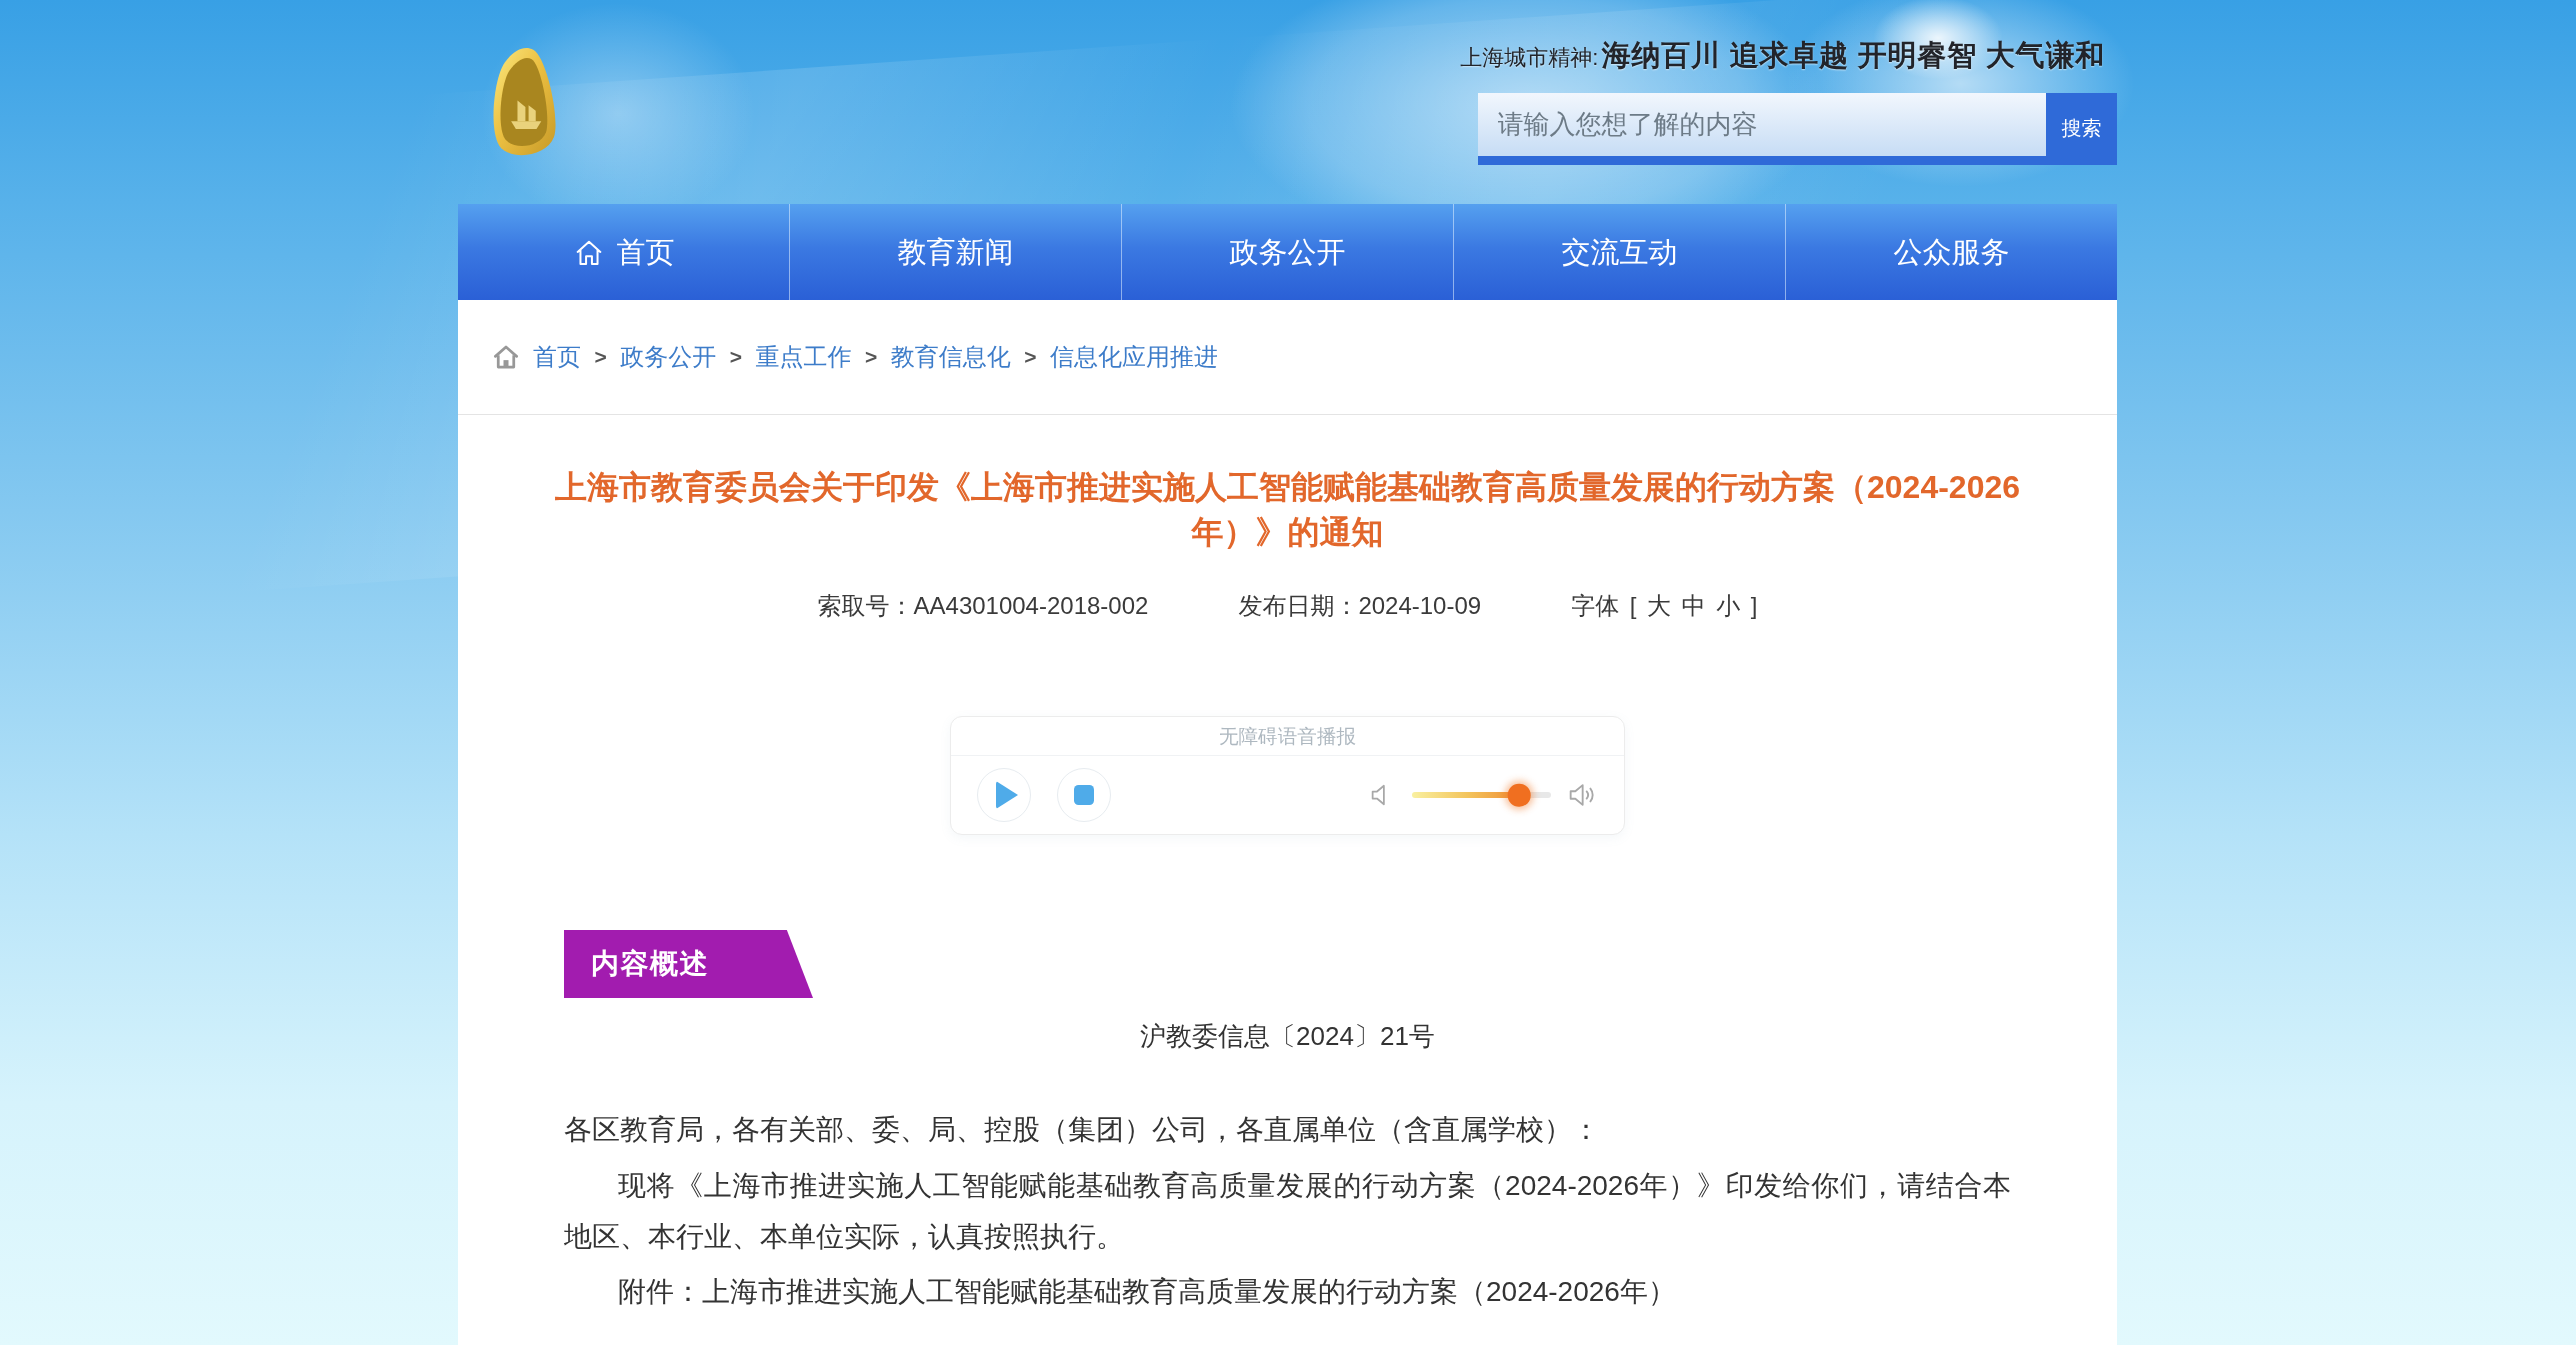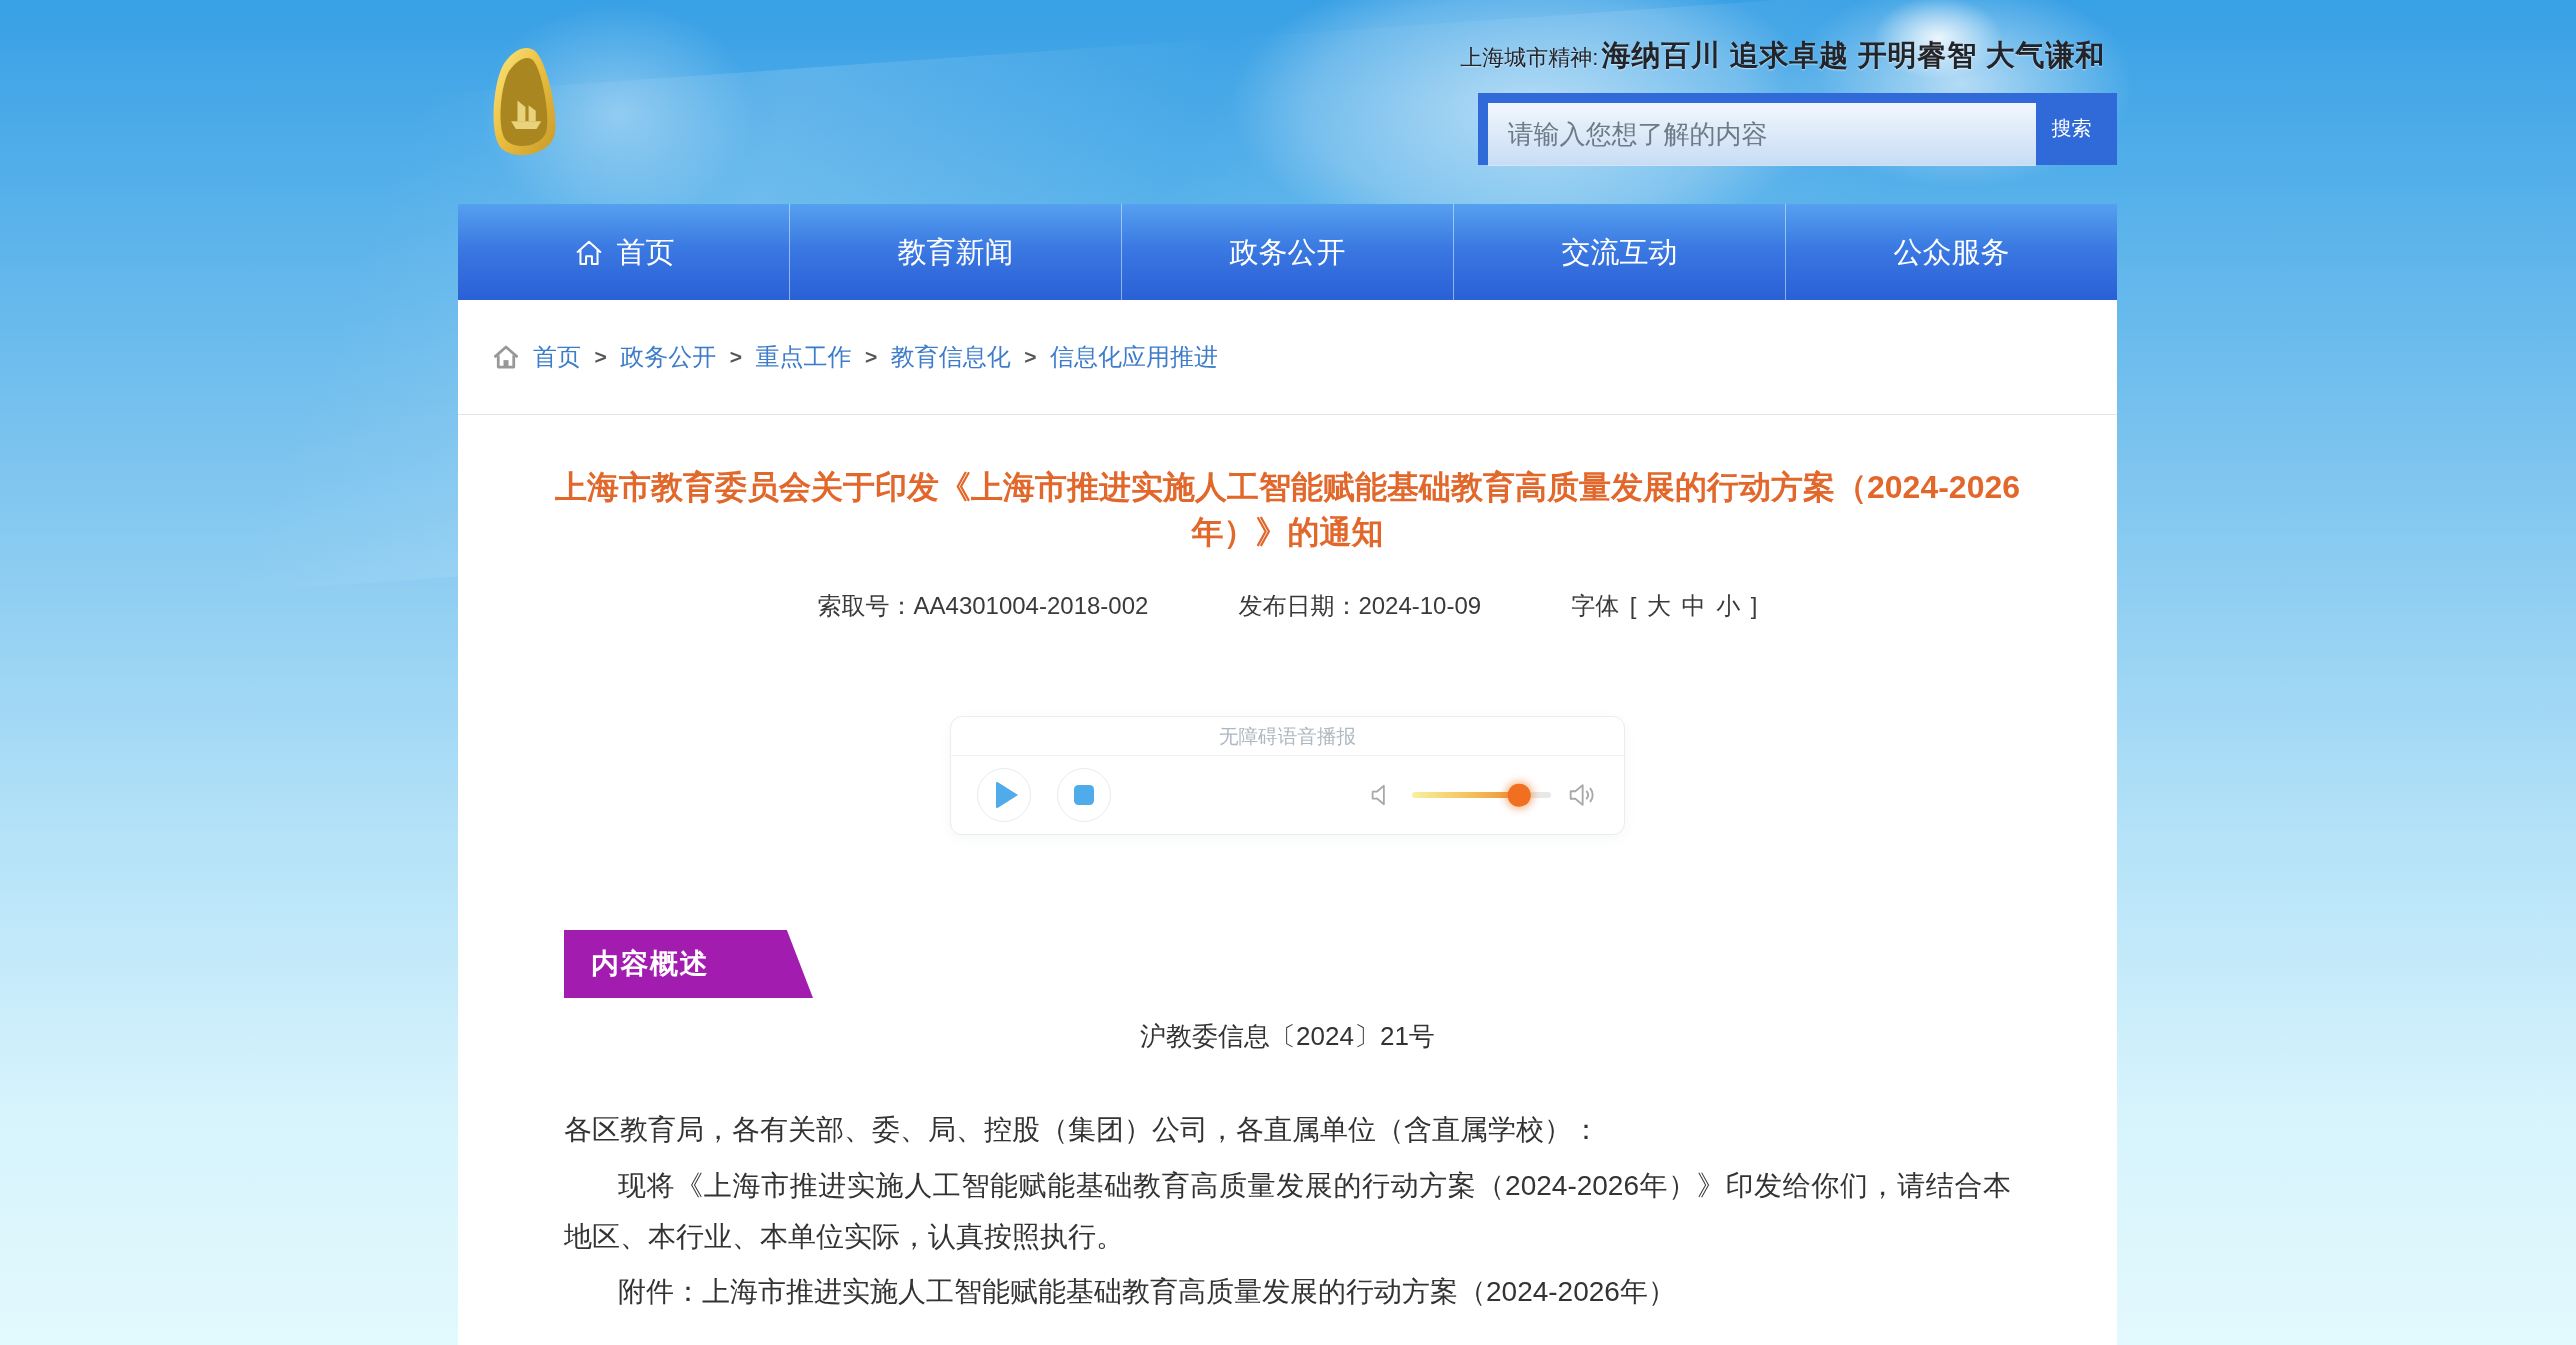--- a/index.html
+++ b/index.html
@@ -34,21 +34,21 @@
   .site-title{ font-size:66px; font-weight:bold; color:#2878c8; letter-spacing:3px; line-height:75px; text-shadow:0 1.5px 0 rgba(255,255,255,.45); }
   .site-subtitle{ font-size:29px; font-weight:bold; color:#2878c8; letter-spacing:3.8px; margin-top:6px; }
 
   .banner-right{ position:absolute; right:0; top:36px; width:754px; }
   .city-spirit{ text-align:right; padding-right:12px; color:#22242a; white-space:nowrap;
     text-shadow:0 0.8px 1.5px rgba(255,255,255,.55); }
   .city-spirit .prefix{ font-size:22px; }
   .city-spirit .motto{ font-size:29px; font-weight:bold; letter-spacing:0.8px; }
 
   .search-row{ margin-top:16.6px; margin-left:auto; width:639px; height:72px;
-    background:#2f6ad8; display:flex; padding:10px; }
+    background:#2f6ad8; display:flex; padding:0; }
   .search-input{ flex:1; border:0; outline:none; height:63px; padding:0 19.6px;
     background:linear-gradient(180deg, rgba(252,254,255,.95), rgba(215,233,248,.9));
     font-size:26px; color:#333; font-family:inherit; }
   .search-input::placeholder{ color:#6d7b87; }
   .search-btn{ width:71px; border:0; background:#2f6ad8; color:#fff; font-size:20px; cursor:pointer; font-family:inherit; }
 
   
   .nav{ position:absolute; left:458px; top:204px; width:1659px; height:97px; display:flex;
     background:linear-gradient(180deg,#55a0ef 0%,#3b79e2 45%,#2a5fd6 100%); }
   .nav-item{ flex:1; display:flex; align-items:center; justify-content:center; gap:12px;

